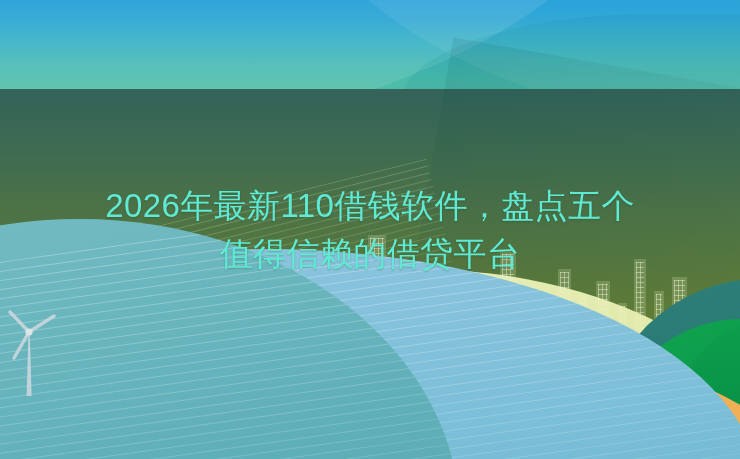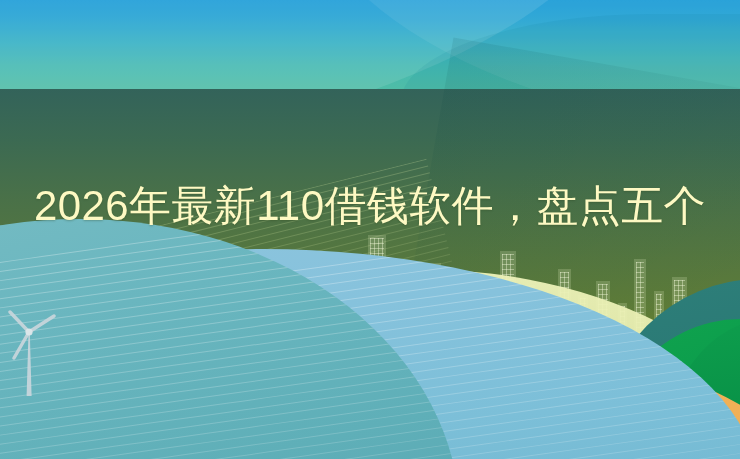--- a/index.html
+++ b/index.html
@@ -238,22 +238,22 @@
   .title-wrap {
     position: absolute;
     left: 0;
     top: 182px;
     width: 740px;
     text-align: center;
     z-index: 40;
   }
   .title-line {
     display: block;
-    color: #fef9c3;
-    font-size: 42px;
+    color: #5eead4;
+    font-size: 33px;
     line-height: 48px;
     letter-spacing: 0.4px;
     font-weight: 400;
     text-shadow: 0 1px 2px rgba(40,60,20,0.28);
   }
 
   
   .watermark {
     position: absolute;
     right: 14px;
@@ -431,16 +431,17 @@
         <i style="top: 321px; opacity: 0.4;"></i>
         <i style="top: 330px; opacity: 0.39;"></i>
         <i style="top: 339px; opacity: 0.38;"></i>
         <i style="top: 348px; opacity: 0.37;"></i>
         <i style="top: 357px; opacity: 0.35;"></i>
       </div>
   </div>
 
   <div class="title-wrap">
     <span class="title-line">2026年最新110借钱软件，盘点五个</span>
+    <span class="title-line">值得信赖的借贷平台</span>
   </div>
 
 
 </div>
 
 </body></html>

